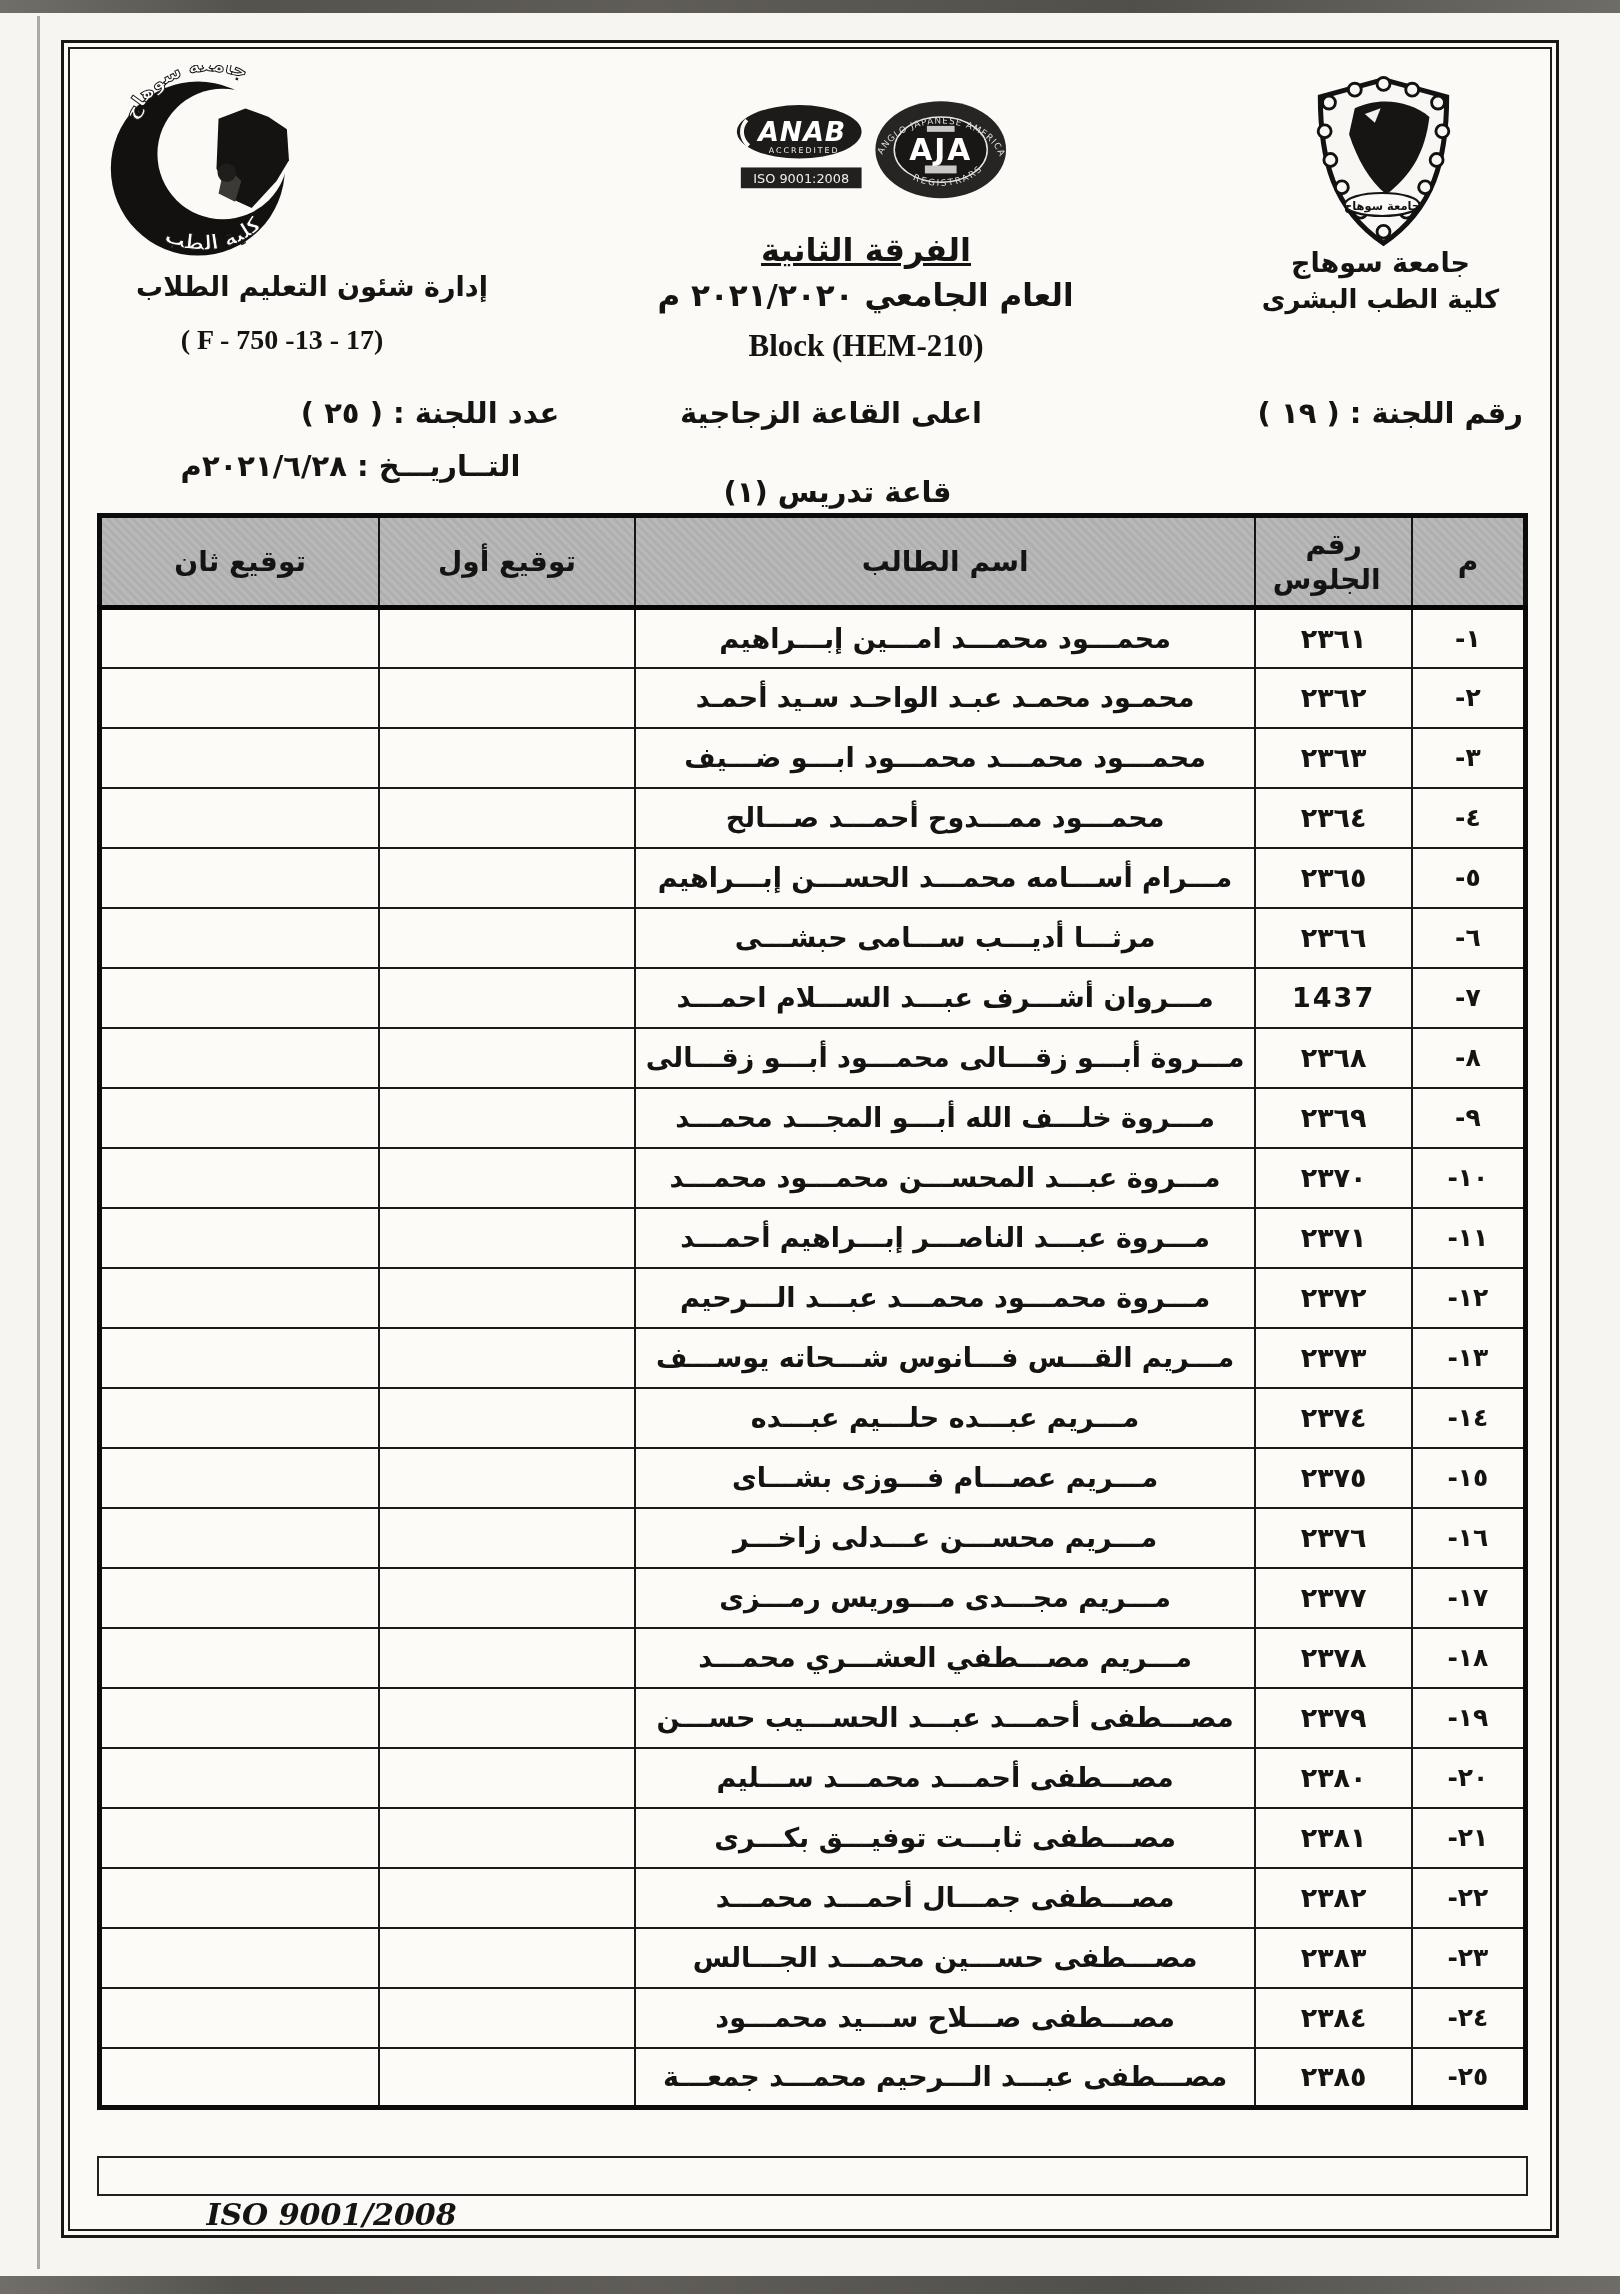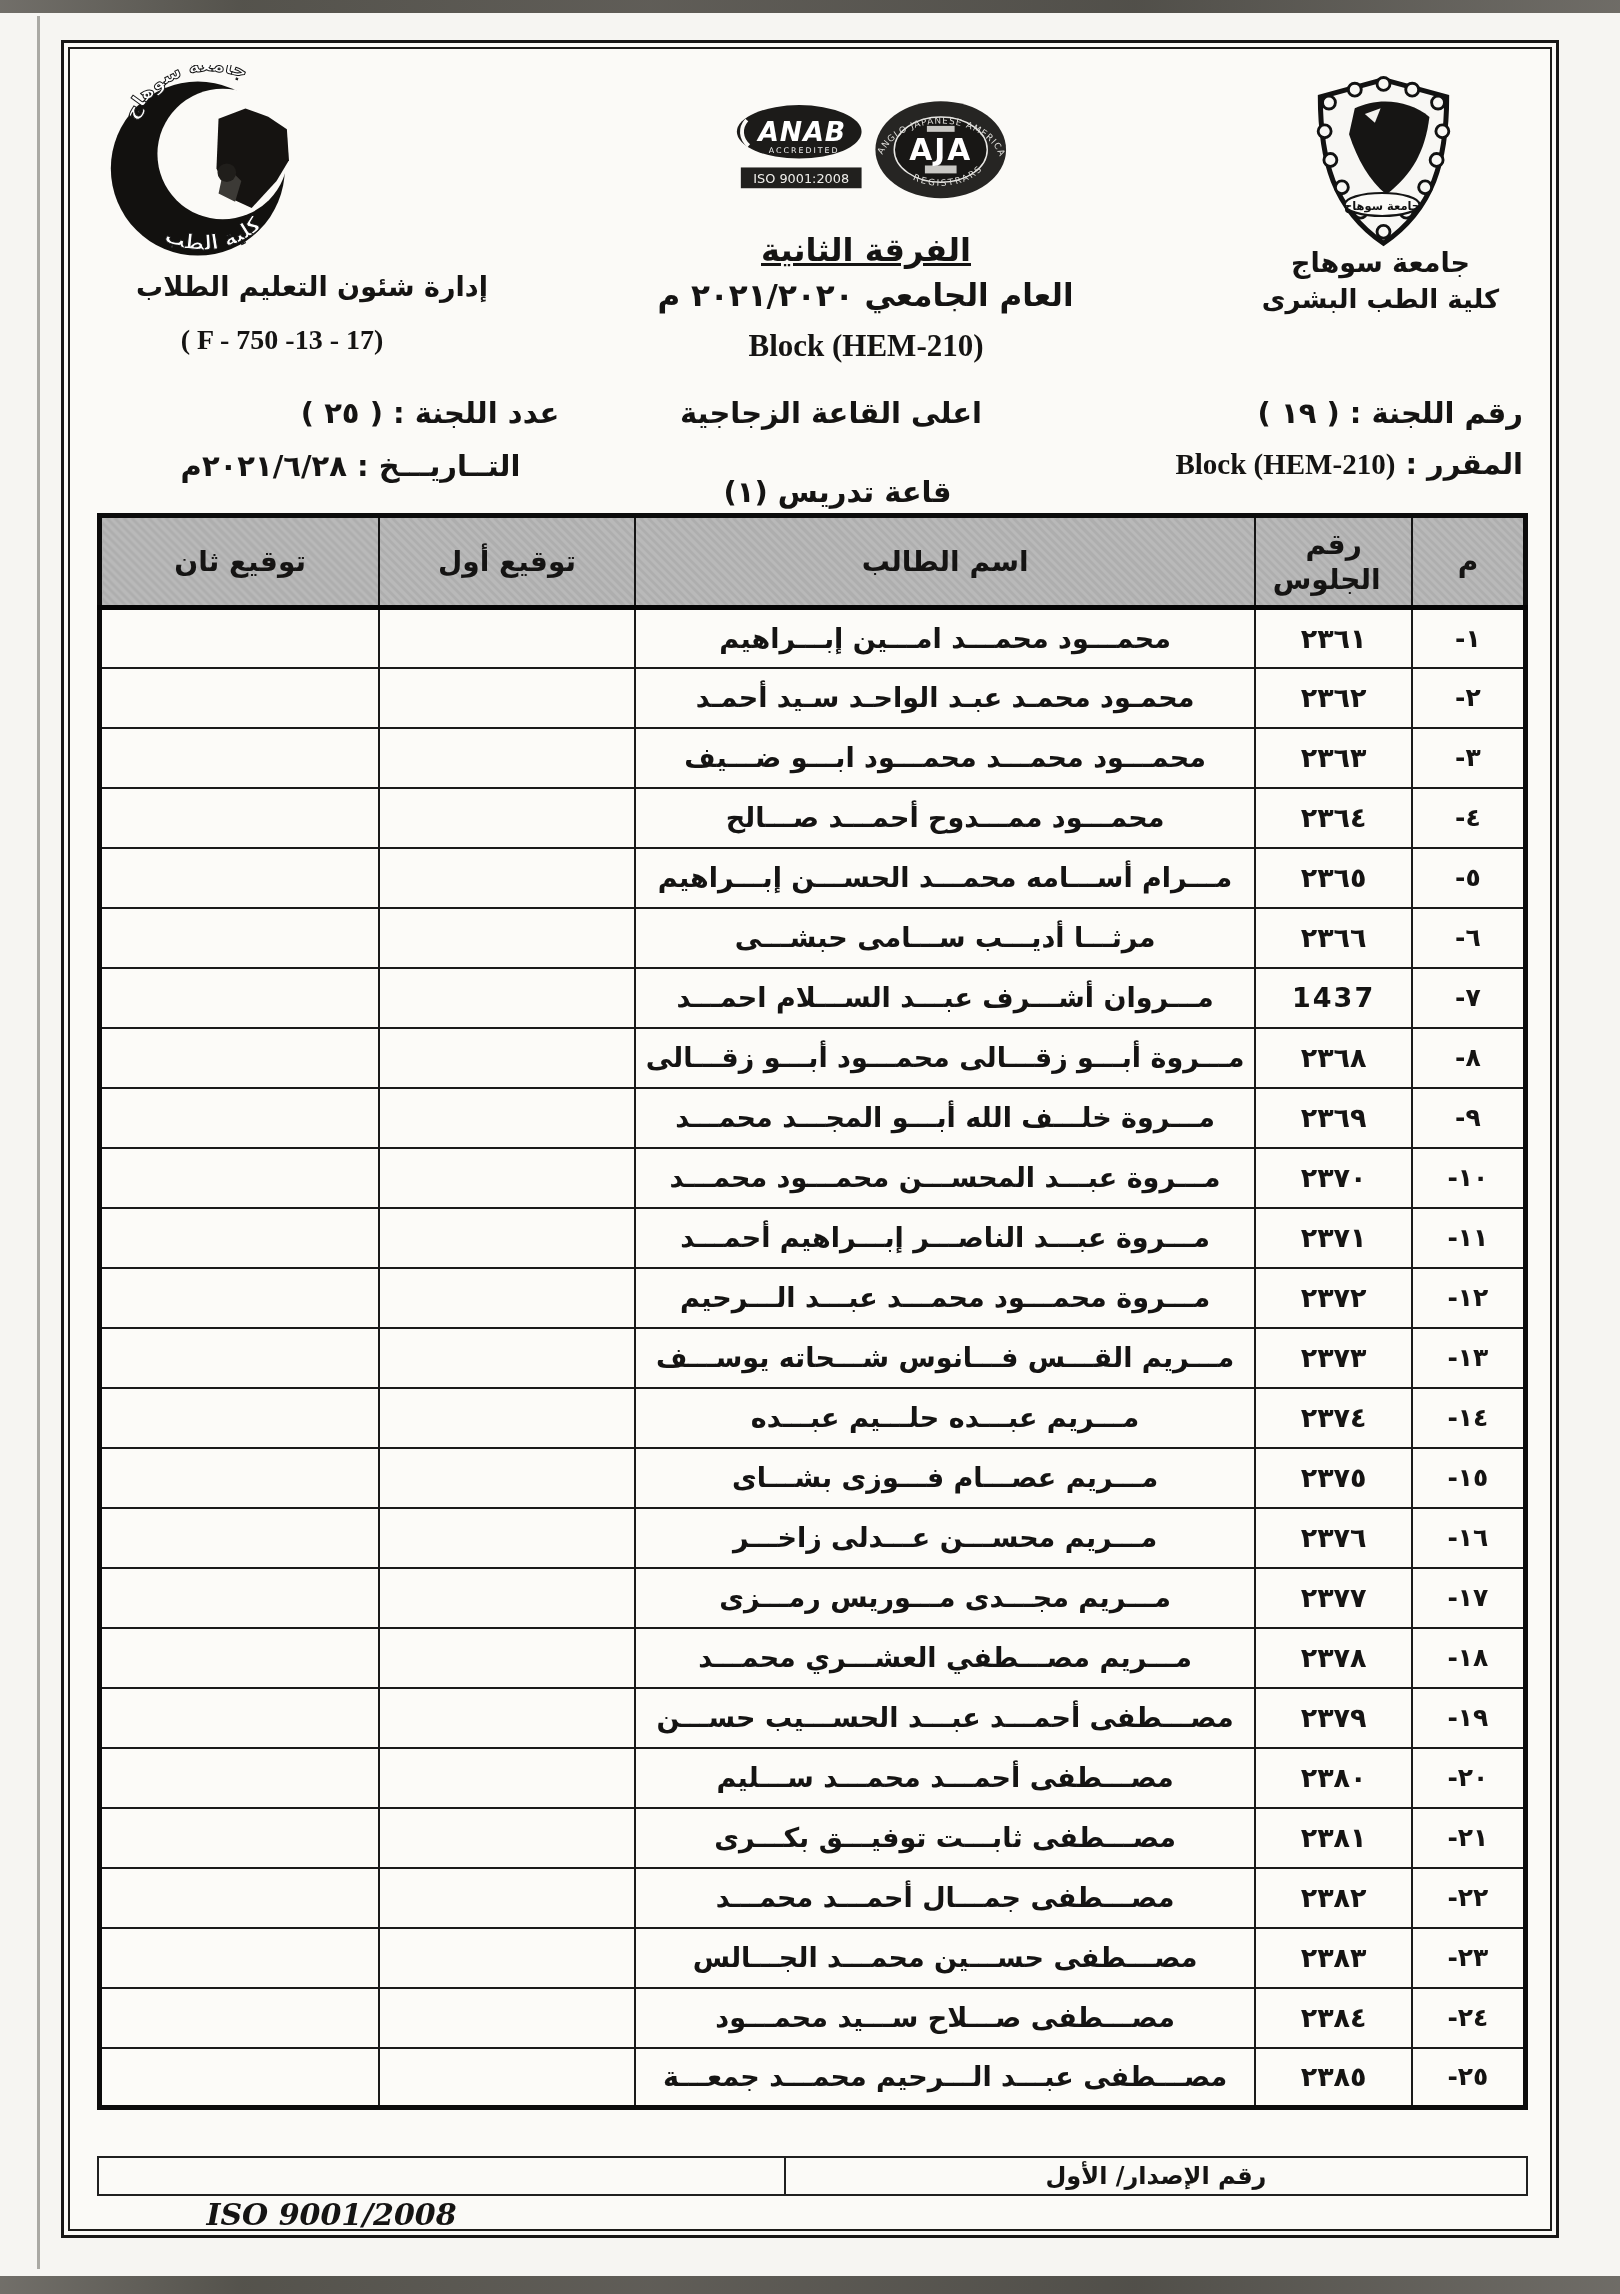--- a/index.html
+++ b/index.html
@@ -187,24 +187,20 @@
     <text x="59" y="96.5" font-size="8" font-weight="bold" fill="#111111" text-anchor="middle">جامعة سوهاج</text>
   </svg>
 
   <div class="abs ar univ-name">جامعة سوهاج</div>
   <div class="abs ar fac-name">كلية الطب البشرى</div>
 
   <div class="abs ar info-row1-right">رقم اللجنة : ( ١٩ )</div>
   <div class="abs ar info-row1-center">اعلى القاعة الزجاجية</div>
   <div class="abs ar info-row1-left">عدد اللجنة : ( ٢٥ )</div>
 
-  <div class="abs ar info-row2-right">
-    <span>المقرر :</span>
-    <span dir="ltr" class="latin-serif">Block (HEM-210)</span>
-  </div>
   <div class="abs ar info-row2-center">قاعة تدريس (١)</div>
   <div class="abs ar info-row2-left">التــاريـــخ : ٢٠٢١/٦/٢٨م</div>
 
   <div class="abs roster">
     <table class="roster-table">
       <colgroup>
         <col class="col-no">
           <col class="col-seat">
           <col class="col-name">
           <col class="col-sig1">
@@ -395,17 +391,16 @@
             <td class="cell-seat">٢٣٨٥</td>
             <td class="cell-name">مصـــطفى عبـــد الـــرحيم محمـــد جمعـــة</td>
             <td class="cell-sig"></td>
             <td class="cell-sig"></td>
           </tr>
         </tbody>
     </table>
   </div>
 
   <div class="abs issue-bar">
-    <div class="issue-cell-no">رقم الإصدار/ الأول</div>
   </div>
   <div class="abs iso-line">ISO 9001/2008</div>
 </div>
 
 
 </body></html>

